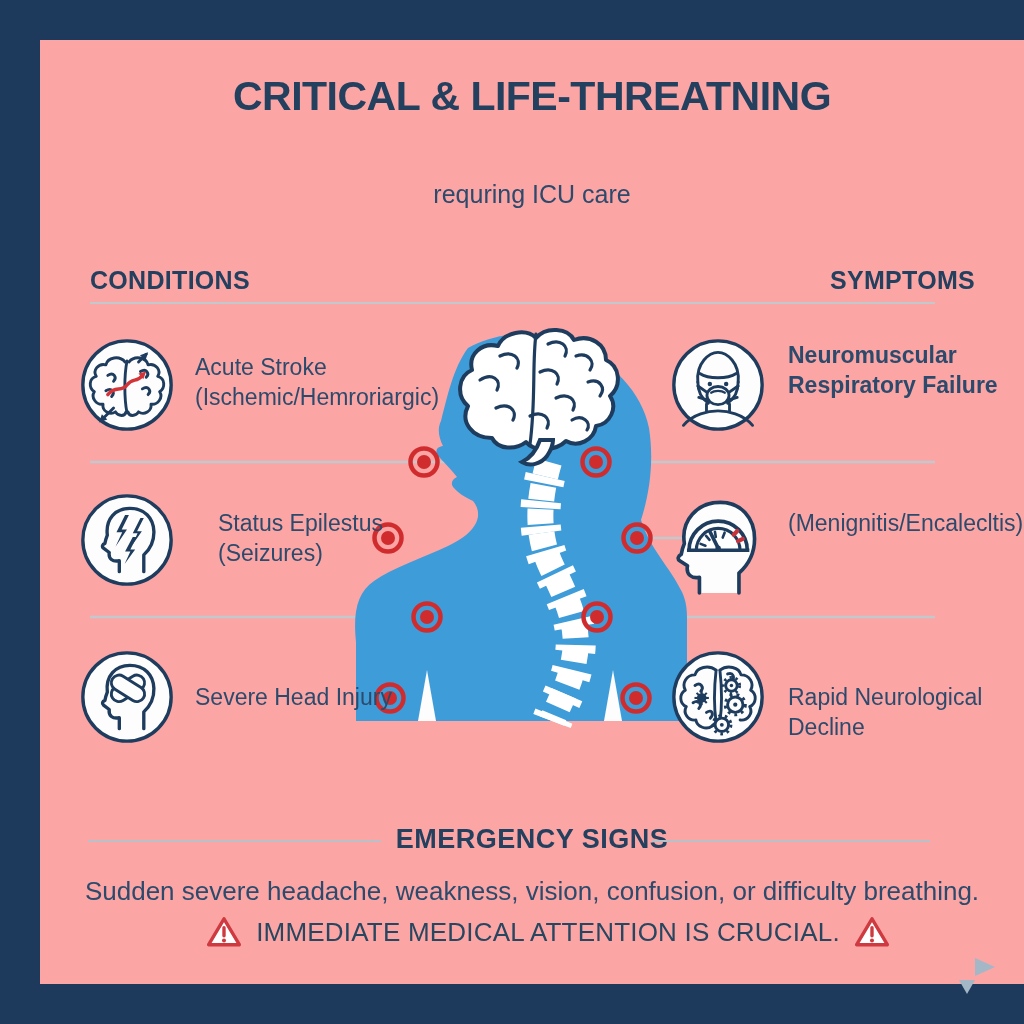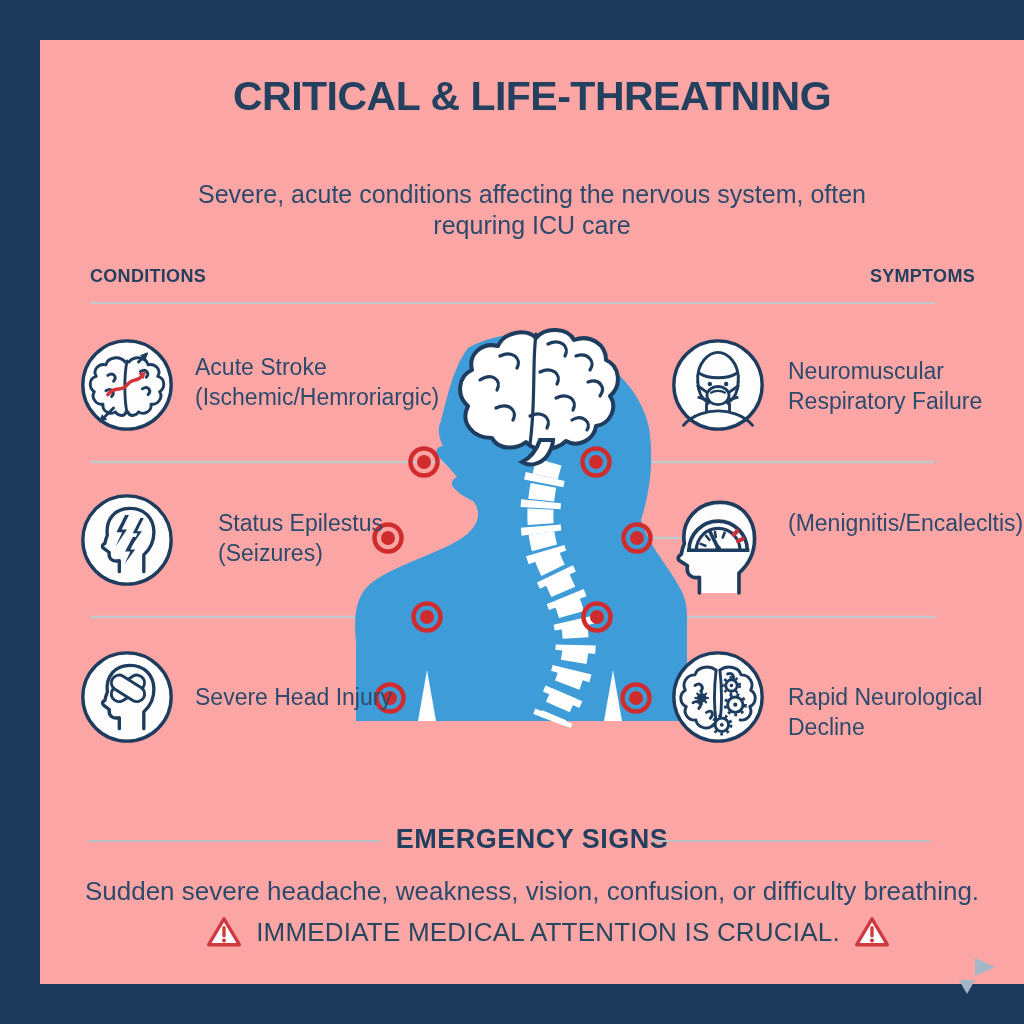--- a/index.html
+++ b/index.html
@@ -6,21 +6,21 @@
   body{
     width:1024px;height:1024px;position:relative;overflow:hidden;
     background:#1d3a5c;
     font-family:"Liberation Sans", sans-serif;
   }
   .panel{position:absolute;left:40px;top:40px;width:984px;height:944px;background:#fca5a5;}
   .abs{position:absolute;}
   .center{width:100%;text-align:center;}
   .title{font-size:41px;font-weight:bold;color:#24405f;line-height:1.17;letter-spacing:-0.5px;}
   .subtitle{font-size:25px;color:#2b4a6c;line-height:1.24;}
-  .colhdr{font-size:18px;font-weight:bold;color:#24405f;letter-spacing:0.3px;}
+  .colhdr{font-size:25px;font-weight:bold;color:#24405f;letter-spacing:0.3px;}
   .hline{background:#c3c8cd;height:2px;}
   .lbl{font-size:23px;color:#2c4b6c;line-height:30px;white-space:nowrap;}
   .em-hdr{font-size:27px;font-weight:bold;color:#24405f;letter-spacing:0.5px;}
   .em-line{background:#b9c0c7;height:2px;}
   .em-text{font-size:26px;color:#2c4b6c;}
   .warn-row{display:flex;align-items:center;justify-content:center;gap:14px;width:100%;}
   .warn-text{font-size:26px;color:#27465f;letter-spacing:0.2px;}
   .tri-right{width:0;height:0;border-top:9px solid transparent;border-bottom:9px solid transparent;border-left:20px solid #a4b7c6;}
   .tri-down{width:0;height:0;border-left:8px solid transparent;border-right:8px solid transparent;border-top:14px solid #a4b7c6;}
   svg{display:block;}
@@ -28,21 +28,20 @@
 </head>
 <body>
 
 <div class="panel">
 
   <div class="abs center title" style="top:33px;left:0;">
     <div>CRITICAL &amp; LIFE-THREATNING</div>
   </div>
 
   <div class="abs center subtitle" style="top:139px;left:0;">
-    <div>Severe, acute conditions affecting the nervous system, often</div>
     <div>requring ICU care</div>
   </div>
 
   <div class="abs colhdr" style="top:226px;left:50px;">CONDITIONS</div>
   <div class="abs colhdr" style="top:226px;right:49px;">SYMPTOMS</div>
   <div class="abs hline" style="top:262px;left:50px;width:845px;"></div>
 
   <svg class="abs" style="left:0;top:0;" width="944" height="944" viewBox="40 40 944 944">
 
     <line x1="90" y1="462" x2="935" y2="462" stroke="#c3c8cd" stroke-width="2.5"></line>
@@ -189,21 +188,21 @@
         <path d="M38,70 L38,77"></path>
           <path d="M62,70 L62,77"></path>
         <path d="M14,92 C24,80 40,77 50,77 C60,77 76,80 86,92"></path>
       </g>
       <circle cx="41.5" cy="49" r="2.3" fill="#1e3c5e"></circle>
       <circle cx="58.5" cy="49" r="2.3" fill="#1e3c5e"></circle>
       <ellipse cx="50" cy="61" rx="11.5" ry="9.5" fill="#fdfdfe" stroke="#1e3c5e" stroke-width="3"></ellipse>
       <path d="M43,58 C46,55.5 54,55.5 57,58" fill="none" stroke="#1e3c5e" stroke-width="2.5" stroke-linecap="round"></path>
     </svg>
   </div>
-  <div class="abs lbl" style="left:748px;top:316px;">
+  <div class="abs lbl" style="left:748px;top:300px;font-weight:bold;">
     <div>Neuromuscular</div>
     <div>Respiratory Failure</div>
   </div>
 
   <div class="abs" style="left:622px;top:452px;">
     <svg width="104" height="104" viewBox="0 0 100 100">
       <path fill="#fdfdfe" stroke="#1e3c5e" stroke-width="3.5" stroke-linejoin="round" stroke-linecap="round" d="M36,97 L36,82 C28,83.5 23,79 24.5,71 L17,66 C14.5,64.5 15.5,61.5 18.5,60 C19,57 20,53 21.5,49.5 C18,27 34,10 56,10 C76,10 89,25 89,45 C89,59 83,70 74,78 L74,97"></path>
       <path d="M26,56 A28,28 0 0 1 82,56" fill="#fdfdfe" stroke="#1e3c5e" stroke-width="3.5"></path>
       <path d="M33,56 A21,21 0 0 1 75,56" fill="#ffffff" stroke="#1e3c5e" stroke-width="3"></path>
       <line x1="24" y1="56" x2="84" y2="56" stroke="#1e3c5e" stroke-width="3.5"></line>

